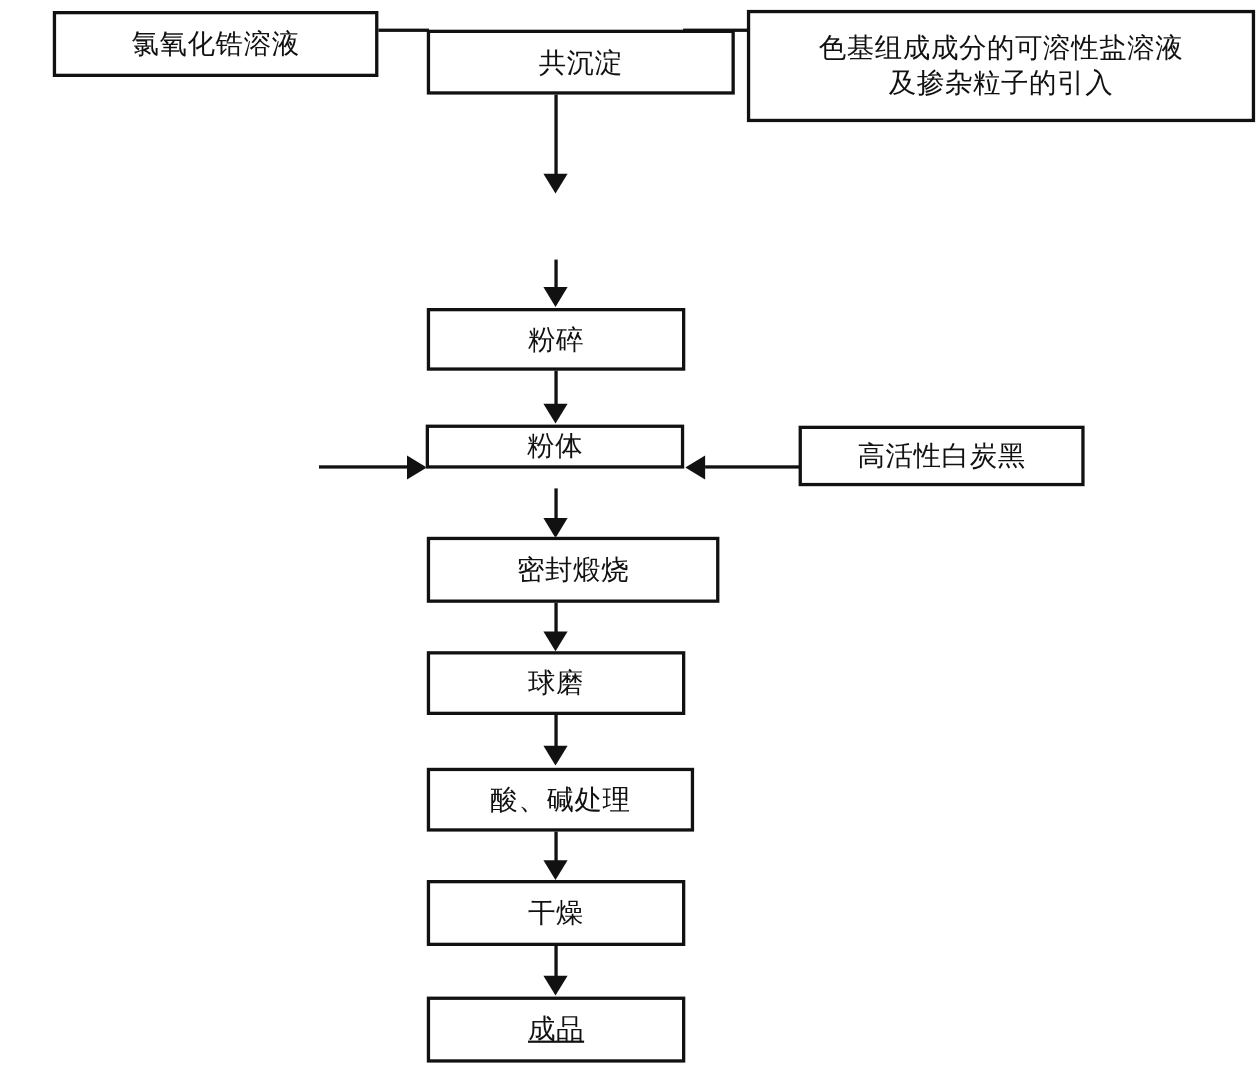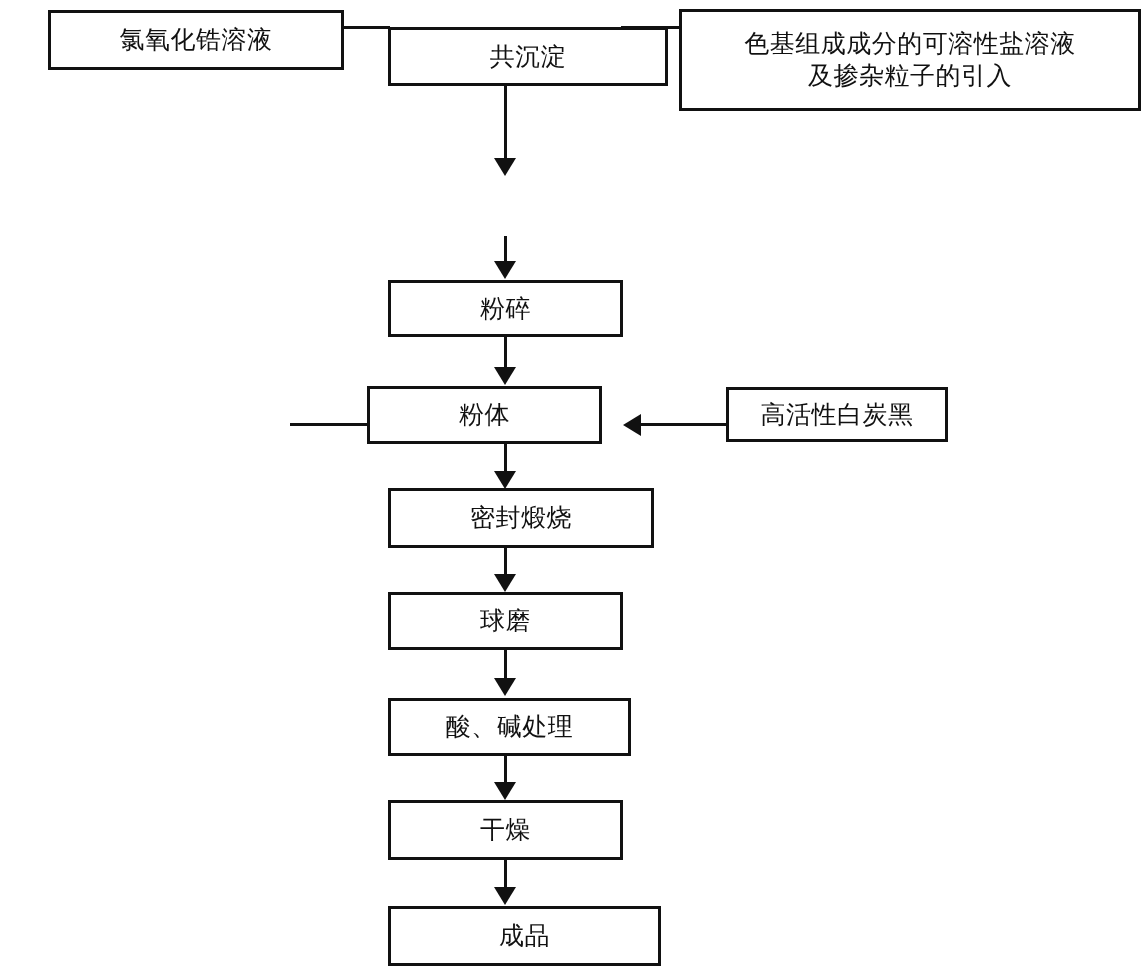--- a/index.html
+++ b/index.html
@@ -90,23 +90,23 @@
 
   <div class="node" style="left:388px; top:280px; width:235px; height:57px;">粉碎</div>
 
   <div class="conn v" style="left:504px; top:337px; width:3px; height:32px;"></div>
   <div class="arrow-down" style="left:494px; top:367px;"></div>
 
 
   <div class="conn h" style="left:290px; top:423px; width:82px;"></div>
   <div class="arrow-right" style="left:370px; top:414px;"></div>
 
-  <div class="node" style="left:367px; top:386px; width:235px; height:58px;">粉体</div>
+  <div class="node" style="left:387px; top:386px; width:235px; height:40px;">粉体</div>
 
-  <div class="node" style="left:726px; top:387px; width:222px; height:55px;">高活性白炭黑</div>
+  <div class="node" style="left:726px; top:387px; width:260px; height:55px;">高活性白炭黑</div>
 
   <div class="conn h" style="left:641px; top:423px; width:86px;"></div>
   <div class="arrow-left" style="left:623px; top:414px;"></div>
 
   <div class="conn v" style="left:504px; top:444px; width:3px; height:30px;"></div>
   <div class="arrow-down" style="left:494px; top:471px;"></div>
 
   <div class="node" style="left:388px; top:488px; width:266px; height:60px;text-align:right;">密封煅烧</div>
 
   <div class="conn v" style="left:504px; top:548px; width:3px; height:28px;"></div>
@@ -120,15 +120,15 @@
   <div class="node" style="left:388px; top:698px; width:243px; height:58px;">酸、碱处理</div>
 
   <div class="conn v" style="left:504px; top:756px; width:3px; height:28px;"></div>
   <div class="arrow-down" style="left:494px; top:782px;"></div>
 
   <div class="node" style="left:388px; top:800px; width:235px; height:60px;">干燥</div>
 
   <div class="conn v" style="left:504px; top:860px; width:3px; height:30px;"></div>
   <div class="arrow-down" style="left:494px; top:887px;"></div>
 
-  <div class="node" style="left:388px; top:906px; width:273px; height:60px;">成品</div>
+  <div class="node" style="left:388px; top:906px; width:235px; height:60px;text-decoration:underline;">成品</div>
 
 </div>
 
 </body></html>

